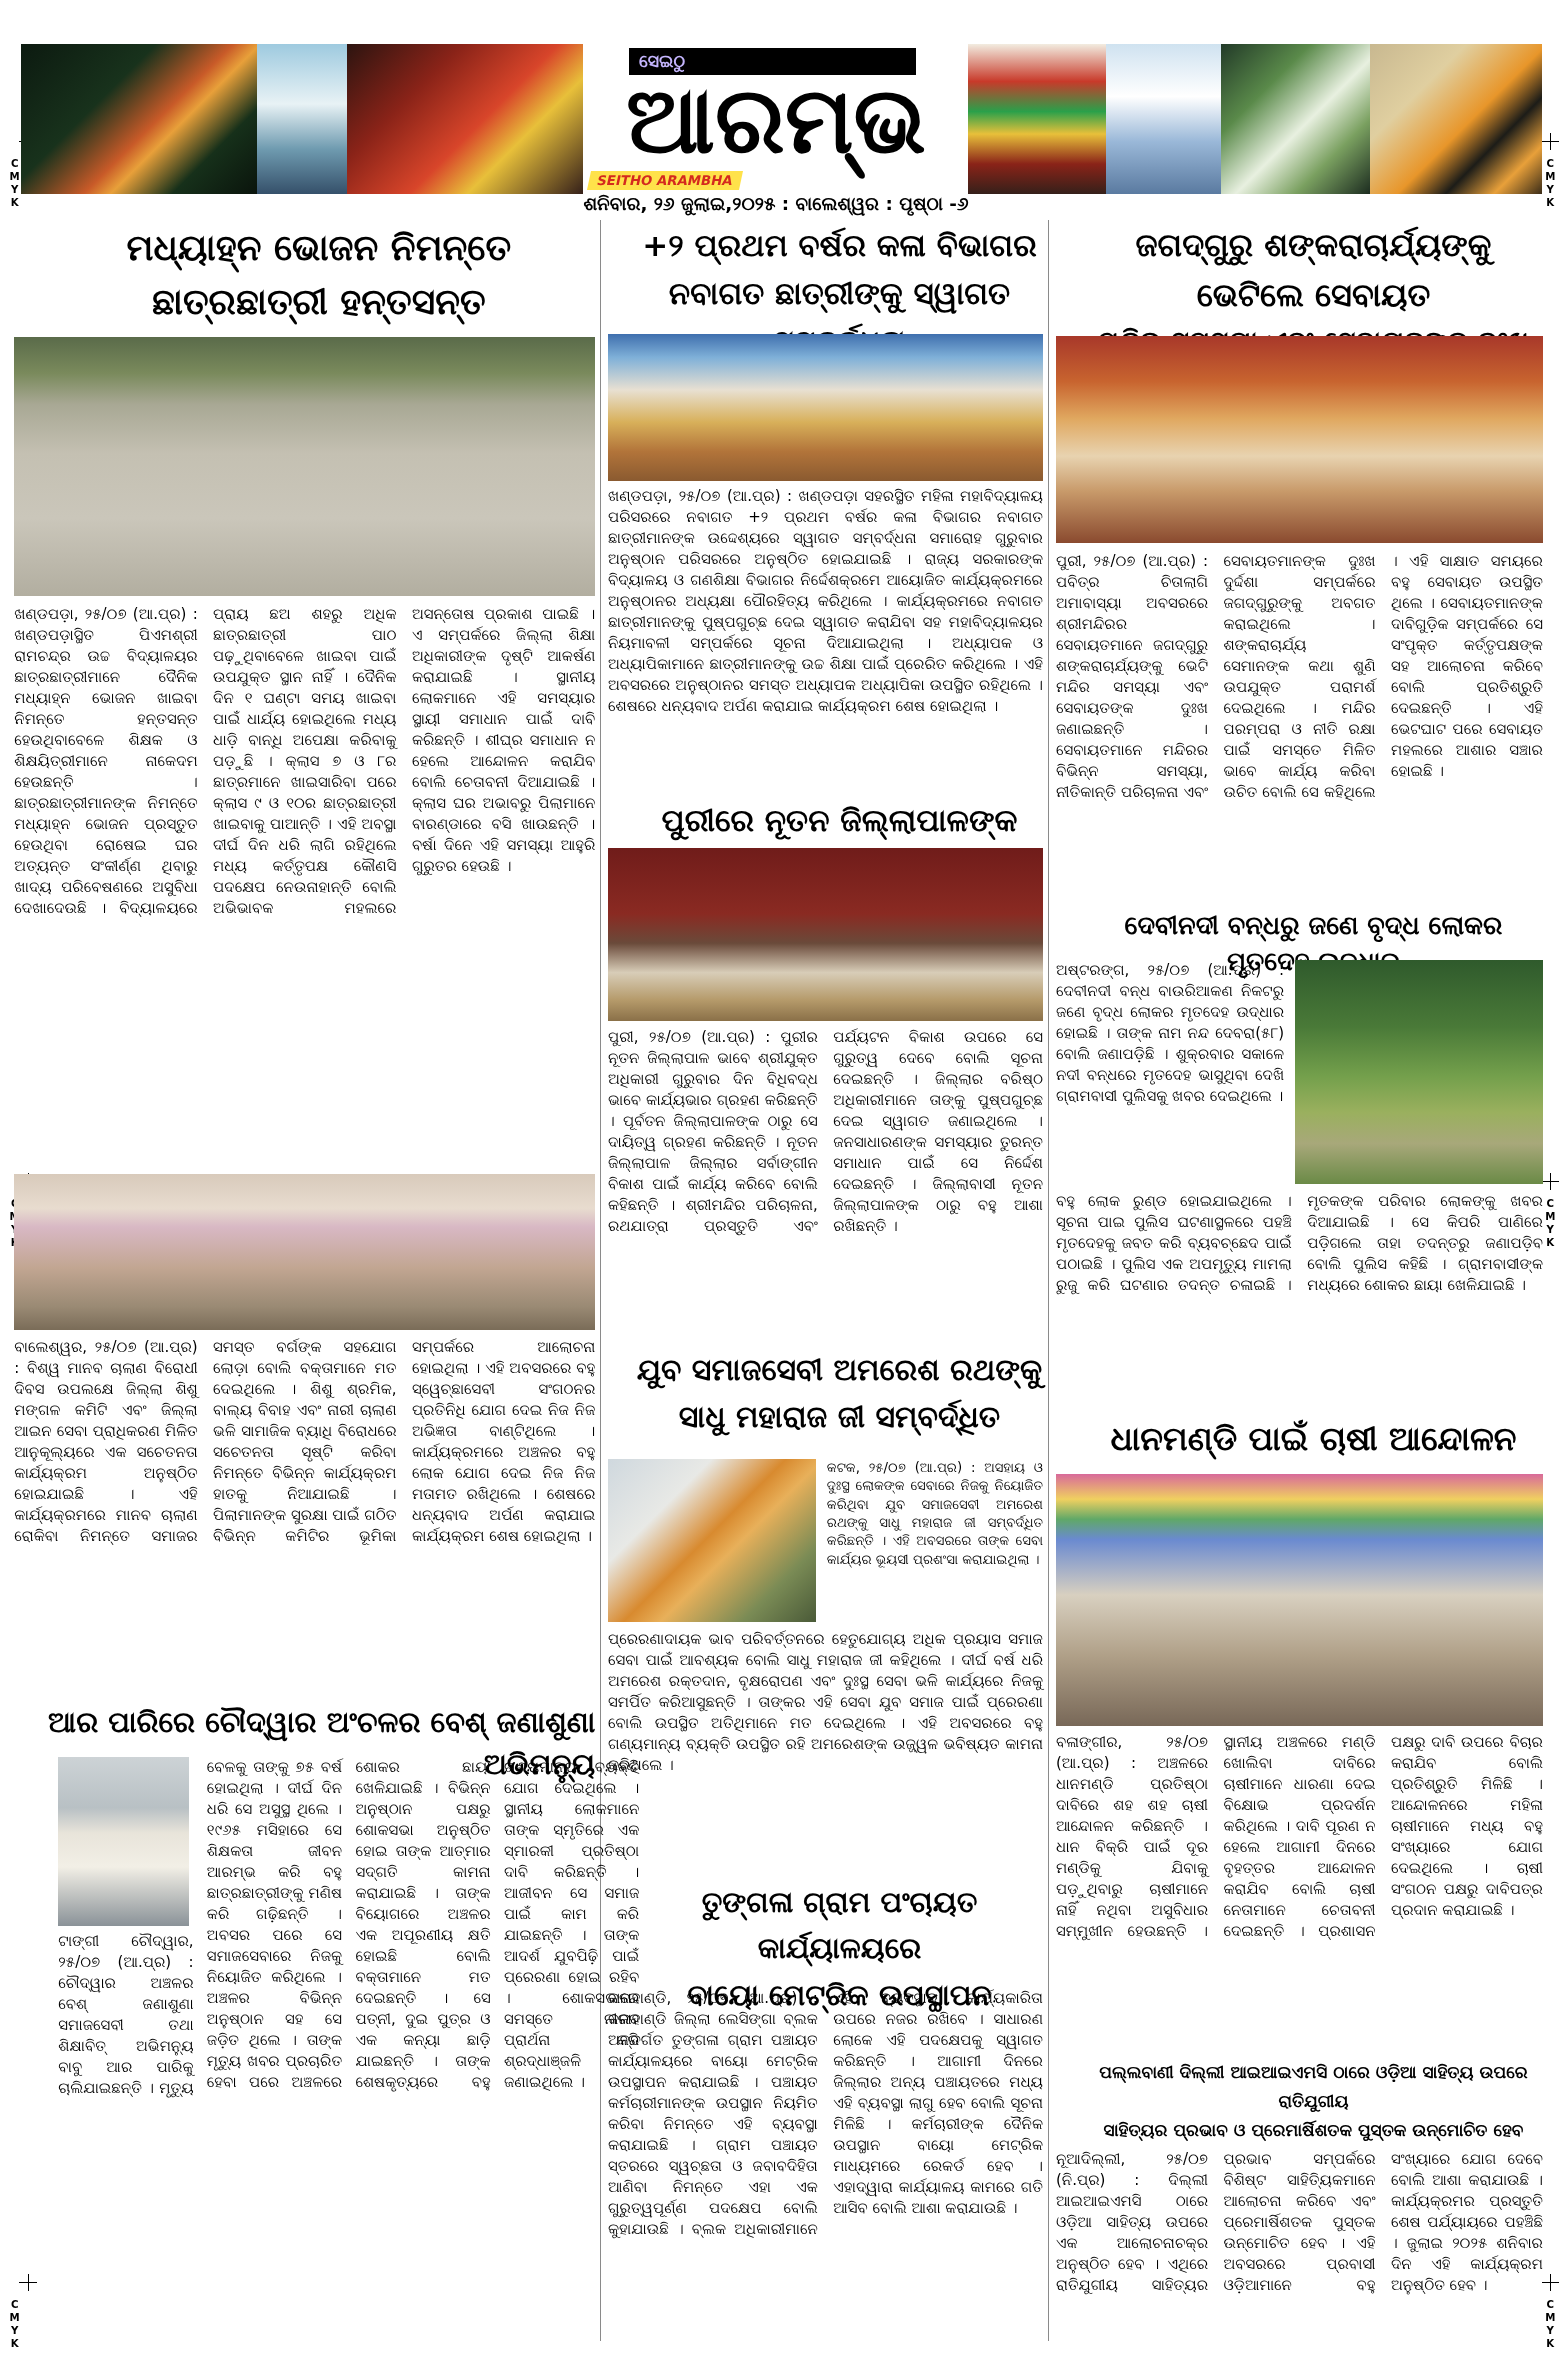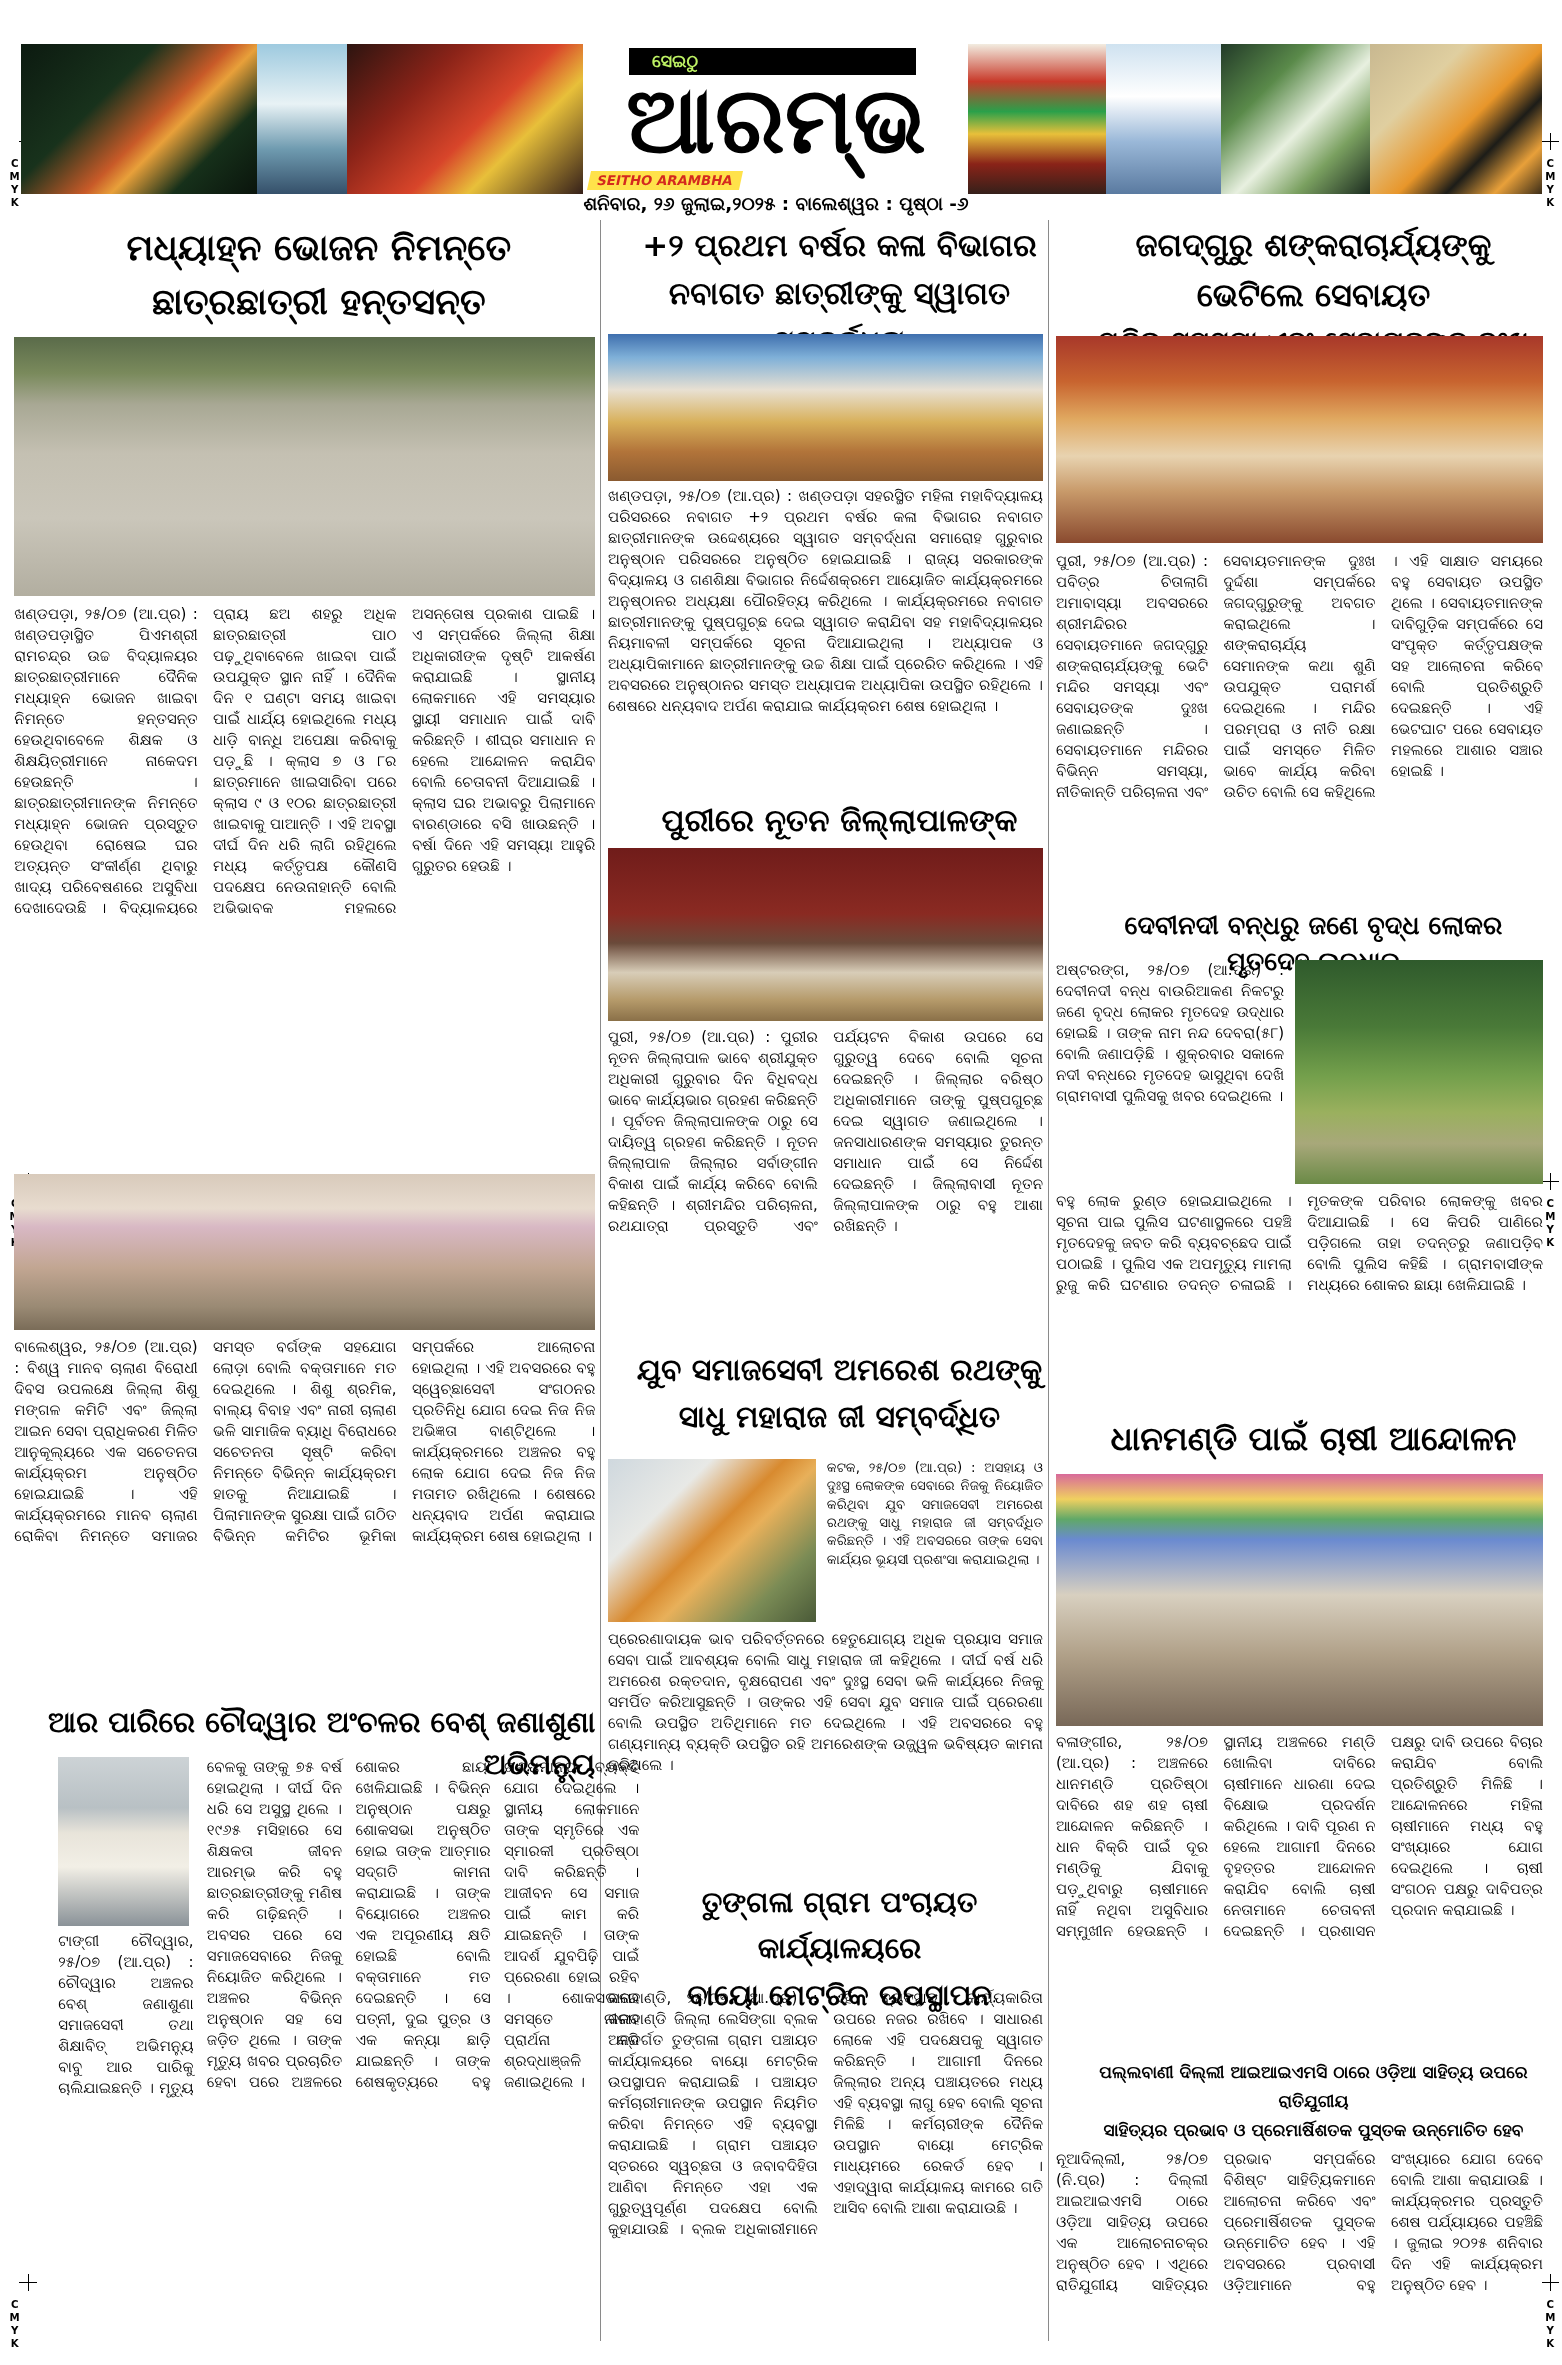--- a/index.html
+++ b/index.html
@@ -11,21 +11,21 @@
   .body-text{text-align:justify;font-size:15px;line-height:1.40;word-break:break-word;}
   .body-sm{font-size:13.3px;line-height:1.38;}
   .cols-2{column-count:2;column-gap:15.4px;}
   .cols-3{column-count:3;column-gap:15.4px;}
   .cols-4{column-count:4;column-gap:13.3px;margin-left:44px;}
   .photo{background-size:cover;background-position:center;}
   .vrule{width:1px;background:#8a8a8a;}
   .dateline{font-weight:bold;font-size:18.4px;text-align:center;white-space:nowrap;}
   .logo-bar{background:#000;}
   .logo-title{font-weight:bold;font-size:92px;line-height:1;text-align:center;}
-  .logo-small{color:#bef264;font-weight:bold;font-size:17.4px;line-height:27px;padding-left:23px;}
+  .logo-small{color:#c4b5fd;font-weight:bold;font-size:17.4px;line-height:27px;padding-left:10px;}
   .logo-tag{background:#ffe24a;color:#d42a1e;font-weight:bold;font-size:13.3px;
             padding:2px 8.2px;transform:skewX(-12deg);display:inline-block;}
   .crop{color:#000;font-size:11.3px;font-weight:bold;}
   .crop-vert{writing-mode:vertical-rl;text-orientation:upright;letter-spacing:2px;font-size:10.2px;}
   .cross{position:absolute;width:17.4px;height:17.4px;}
   .cross:before,.cross:after{content:"";position:absolute;background:#000;}
   .cross:before{left:8.2px;top:0;width:1px;height:17.4px;}
   .cross:after{left:0;top:8.2px;width:17.4px;height:1px;}
   .float-photo{float:left;width:131px;height:169px;margin:0 7.2px 5.1px 0;}
 </style>

